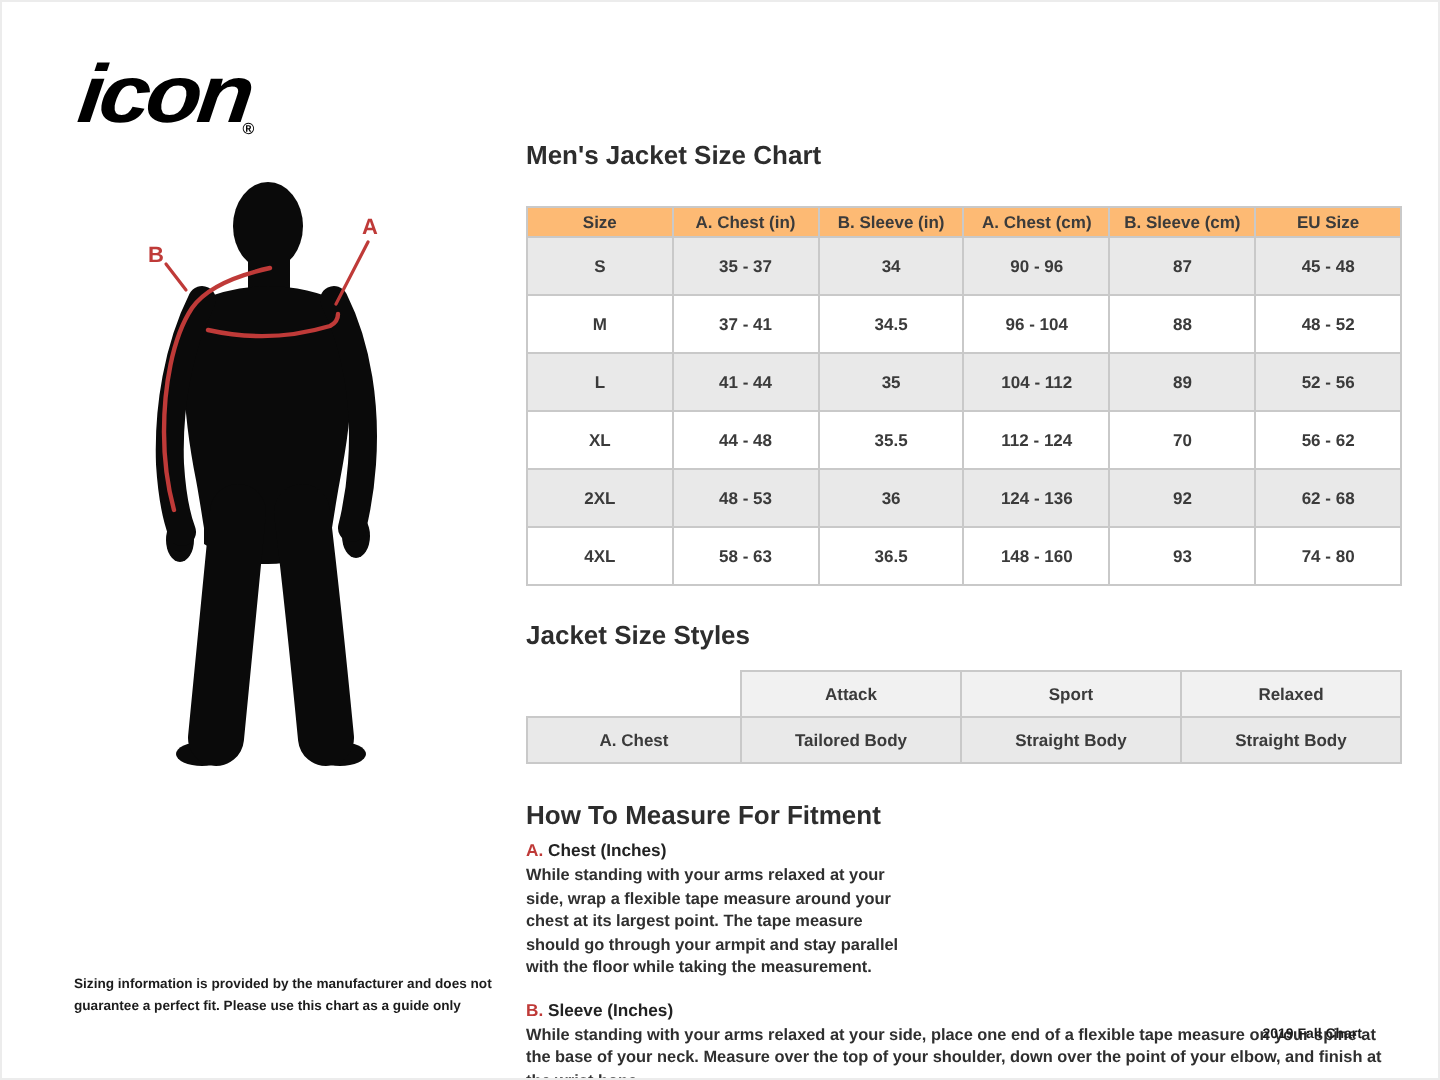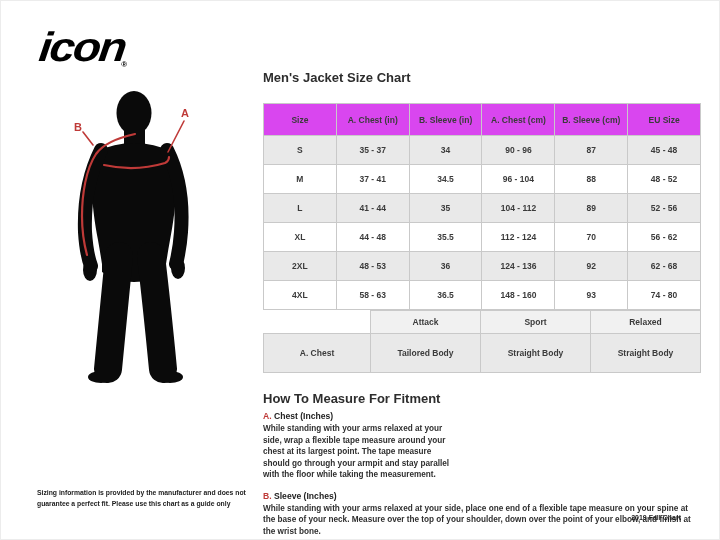--- a/index.html
+++ b/index.html
@@ -28,27 +28,27 @@
   .section-title { font-size:13px; font-weight:bold; color:#2d2d2d; line-height:15px; }
   .t1-title { margin-bottom:18px; }
   .t2-title { margin-top:17px; margin-bottom:10px; }
   .t3-title { margin-top:18px; margin-bottom:5px; }
 
   table { border-collapse:collapse; width:100%; table-layout:fixed; }
   th, td {
     border:1px solid #c9c9c9; text-align:center; vertical-align:middle;
     font-size:8.5px; font-weight:bold; color:#3b3b3b; padding:0;
   }
-  #size-table th { height:32px; background:#d946ef; }
+  #size-table th { height:15px; background:#fdba74; }
   #size-table td { height:29px; }
   #size-table tbody tr:nth-child(odd) td { background:#e9e9e9; }
 
   #styles-table th { height:23px; background:#f1f1f1; }
   #styles-table th.blank { border:none; background:transparent; }
-  #styles-table td { height:39px; }
+  #styles-table td { height:23px; }
   #styles-table tbody tr:nth-child(odd) td { background:#e9e9e9; }
 
   
   .measure-cols { display:flex; gap:10px; margin-top:3px;flex-direction:column; }
   .measure-col-a { width:193px; }
   .measure-col-b { flex:1; }
   .measure-head { font-size:8.6px; font-weight:bold; color:#222; line-height:1.3; }
   .measure-letter { color:#bf3a38; }
   .measure-text { font-size:8.2px; font-weight:bold; color:#2f2f2f; line-height:1.4; margin-top:1px; }
 
@@ -157,20 +157,21 @@
             <td>4XL</td>
             <td>58 - 63</td>
             <td>36.5</td>
             <td>148 - 160</td>
             <td>93</td>
             <td>74 - 80</td>
           </tr>
         </tbody>
       </table>
 
+    <div class="section-title t2-title">Jacket Size Styles</div>
     <table id="styles-table">
       <colgroup>
           <col style="width:107px">
           <col style="width:110px">
           <col style="width:110px">
           <col>
         </colgroup>
     <thead>
           <tr>
             <th class="blank"></th>

